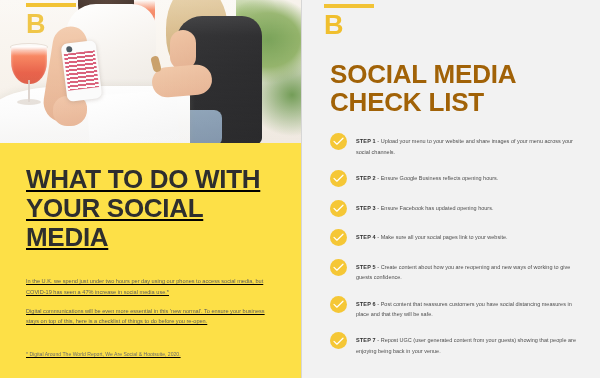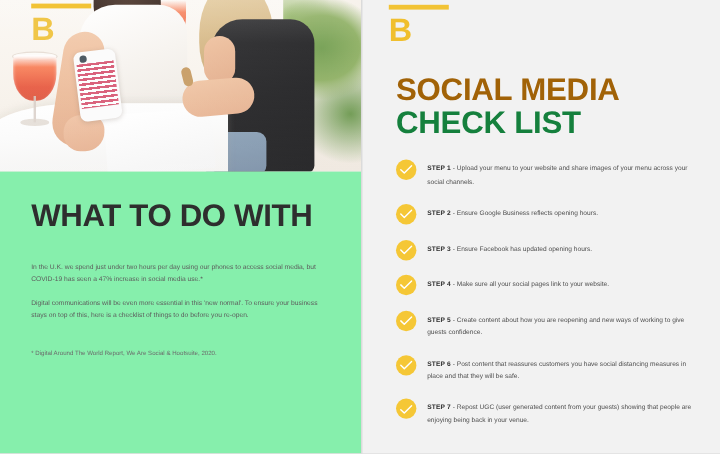--- a/index.html
+++ b/index.html
@@ -190,21 +190,22 @@
     margin-top: 4px;
     letter-spacing: 0px;
   }
   .logo-left { left: 26px; top: 3px; }
   .logo-left .logo-b { color: #f0c23a; opacity: .92; }
 
   .left-body {
     position: absolute;
     left: 0; top: 143px; right: 0; bottom: 0;
     padding: 22px 26px 0 26px;
-    background: #86efac;
+    background: #fde047;
+    text-decoration: underline;
   }
   .headline {
     font-size: 26px;
     font-weight: bold;
     color: #2e2e2e;
     line-height: 1.12;
     letter-spacing: -0.3px;
   }
   .para {
     font-size: 5.6px;
@@ -235,21 +236,21 @@
   .logo-right { left: 22px; top: 4px; }
   .r-title {
     margin-top: 60px;
     padding-left: 6px;
   }
   .r-title .l1 {
     font-size: 26px; font-weight: bold; color: #a16207;
     line-height: 1.08; letter-spacing: -0.2px;
   }
   .r-title .l2 {
-    font-size: 26px; font-weight: bold; color: #15803d;
+    font-size: 26px; font-weight: bold; color: #a16207;
     line-height: 1.08; letter-spacing: -0.2px;
   }
   .steps {
     margin-top: 18px;
     padding-left: 6px;
     padding-right: 6px;
   }
   .step {
     display: flex;
     align-items: flex-start;
@@ -314,20 +315,21 @@
     </div>
 
     <div class="logo logo-left">
       <div class="logo-bar"></div>
       <div class="logo-b">B</div>
     </div>
 
     <div class="left-body">
       <div class="headline">
         <div>WHAT TO DO WITH</div>
+        <div>YOUR SOCIAL MEDIA</div>
       </div>
       <p class="para p1">In the U.K. we spend just under two hours per day using our phones to access social media, but COVID-19 has seen a 47% increase in social media use.*</p>
       <p class="para p2">Digital communications will be even more essential in this 'new normal'. To ensure your business stays on top of this, here is a checklist of things to do before you re-open.</p>
       <p class="footnote">* Digital Around The World Report, We Are Social &amp; Hootsuite, 2020.</p>
     </div>
   </div>
 
   <div class="page-right">
     <div class="logo logo-right">
       <div class="logo-bar"></div>

